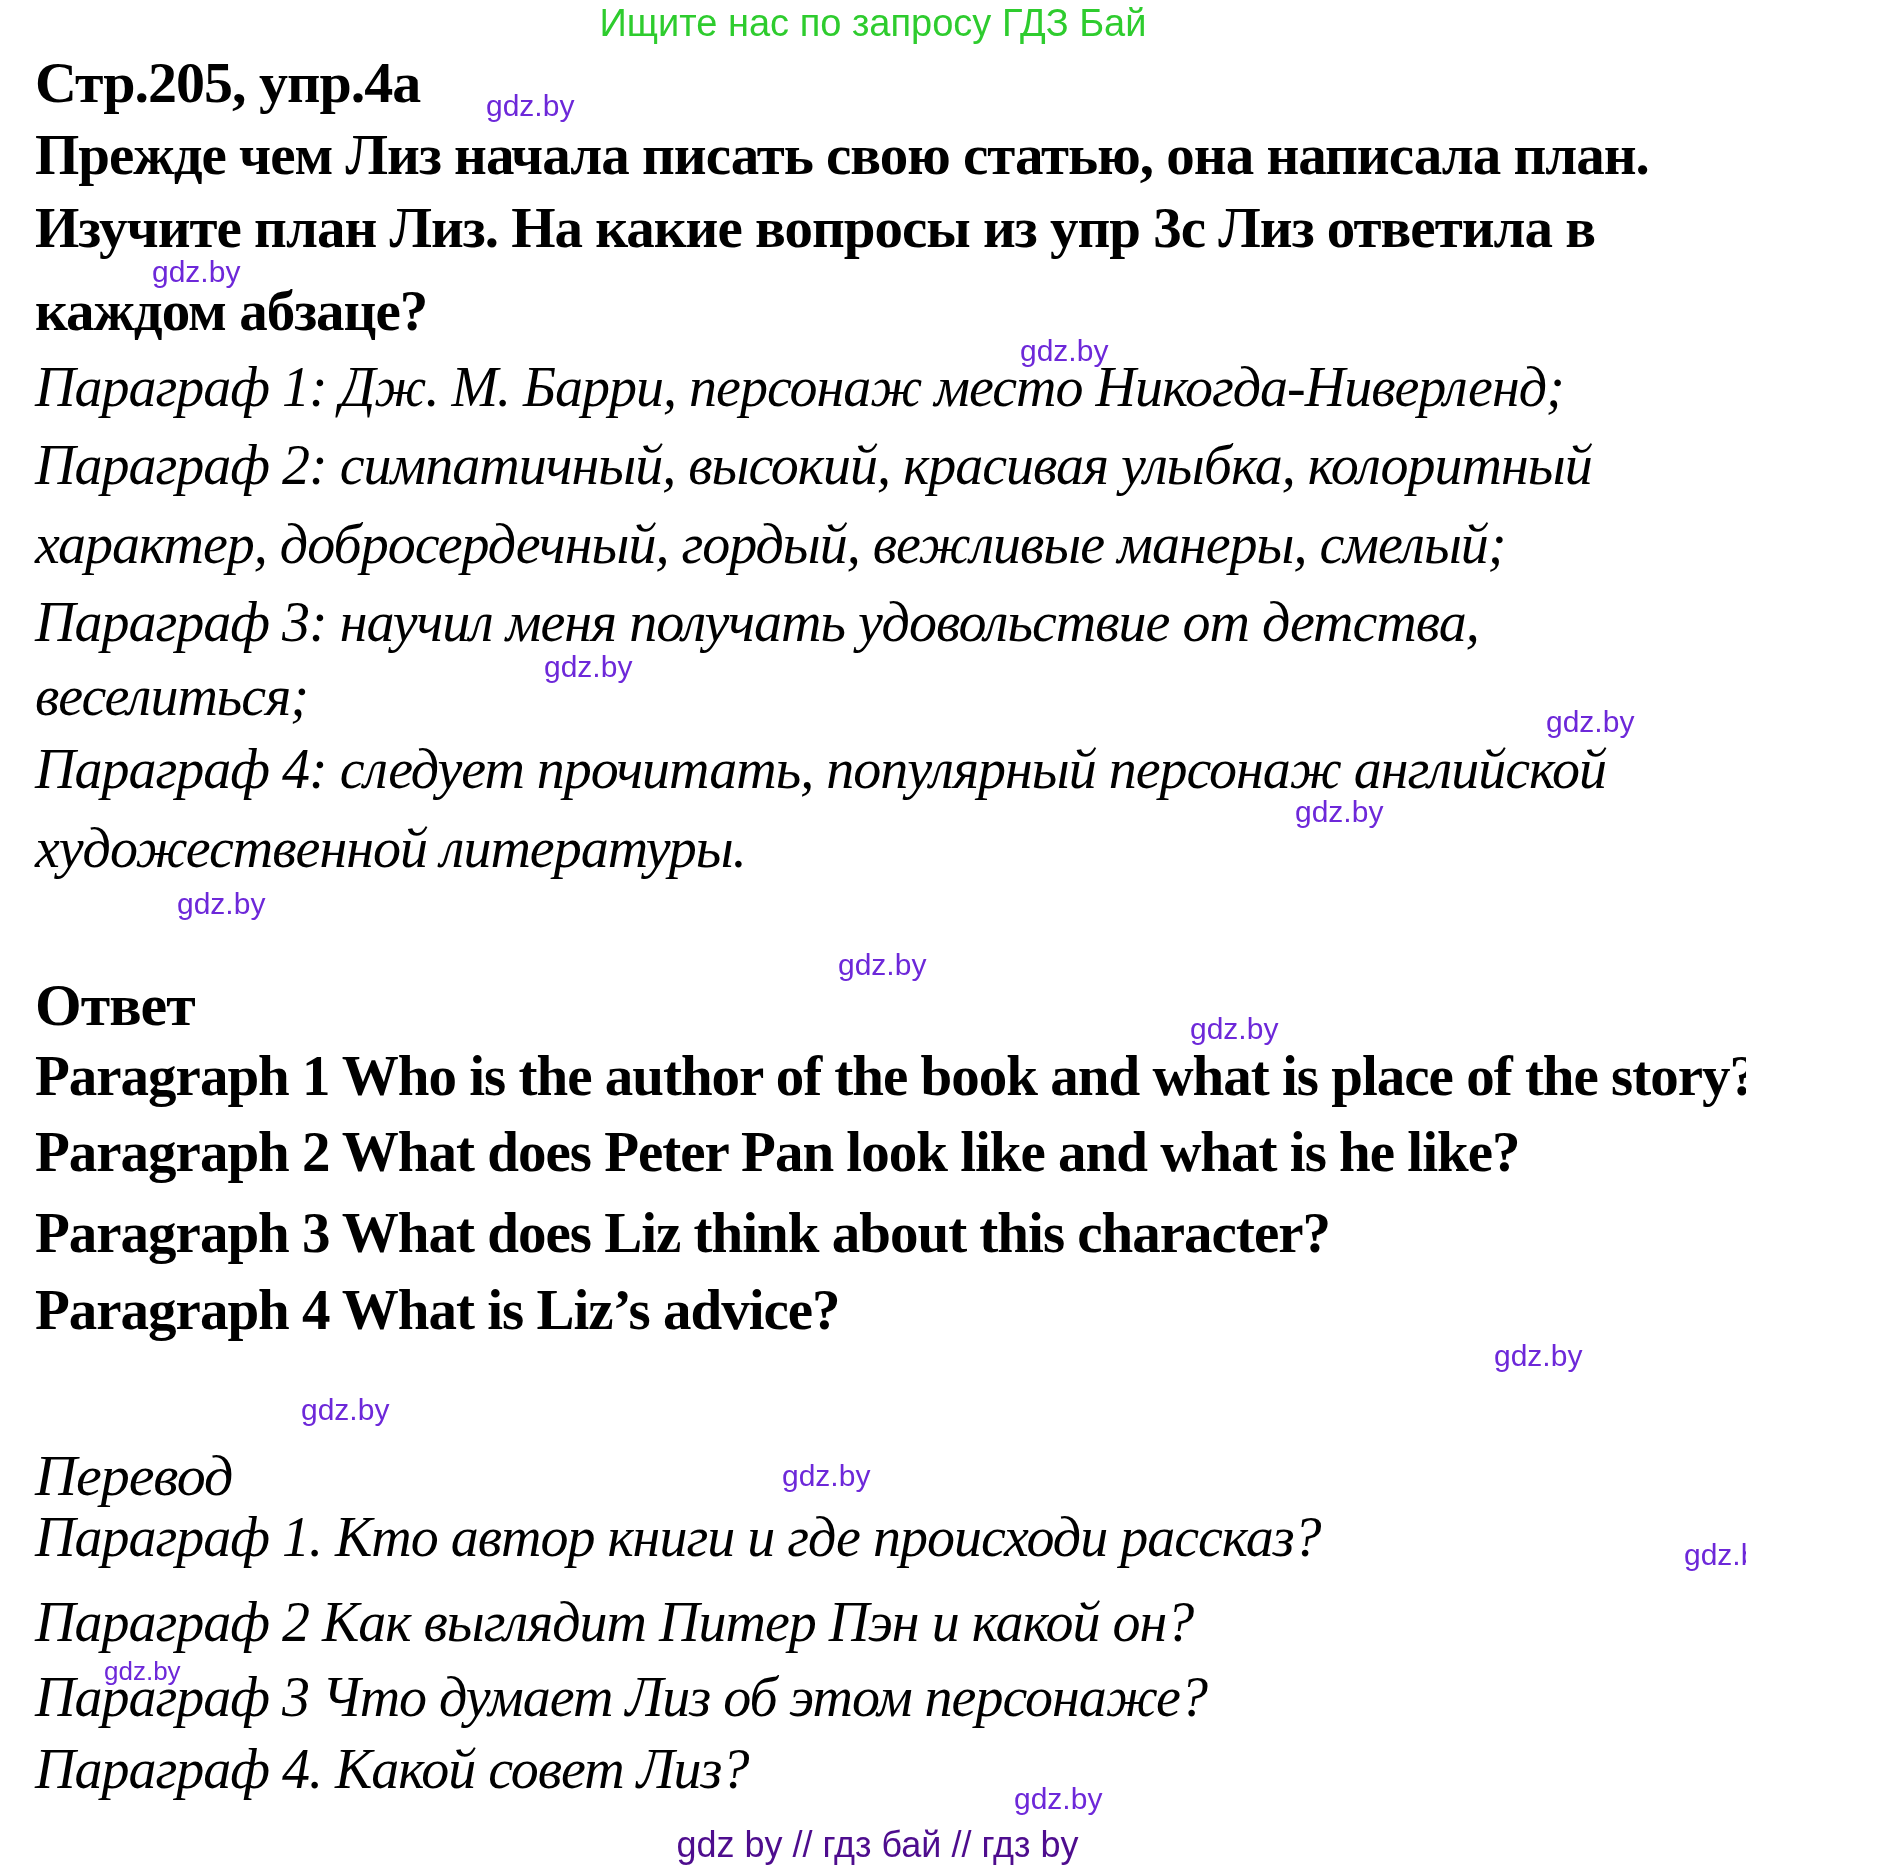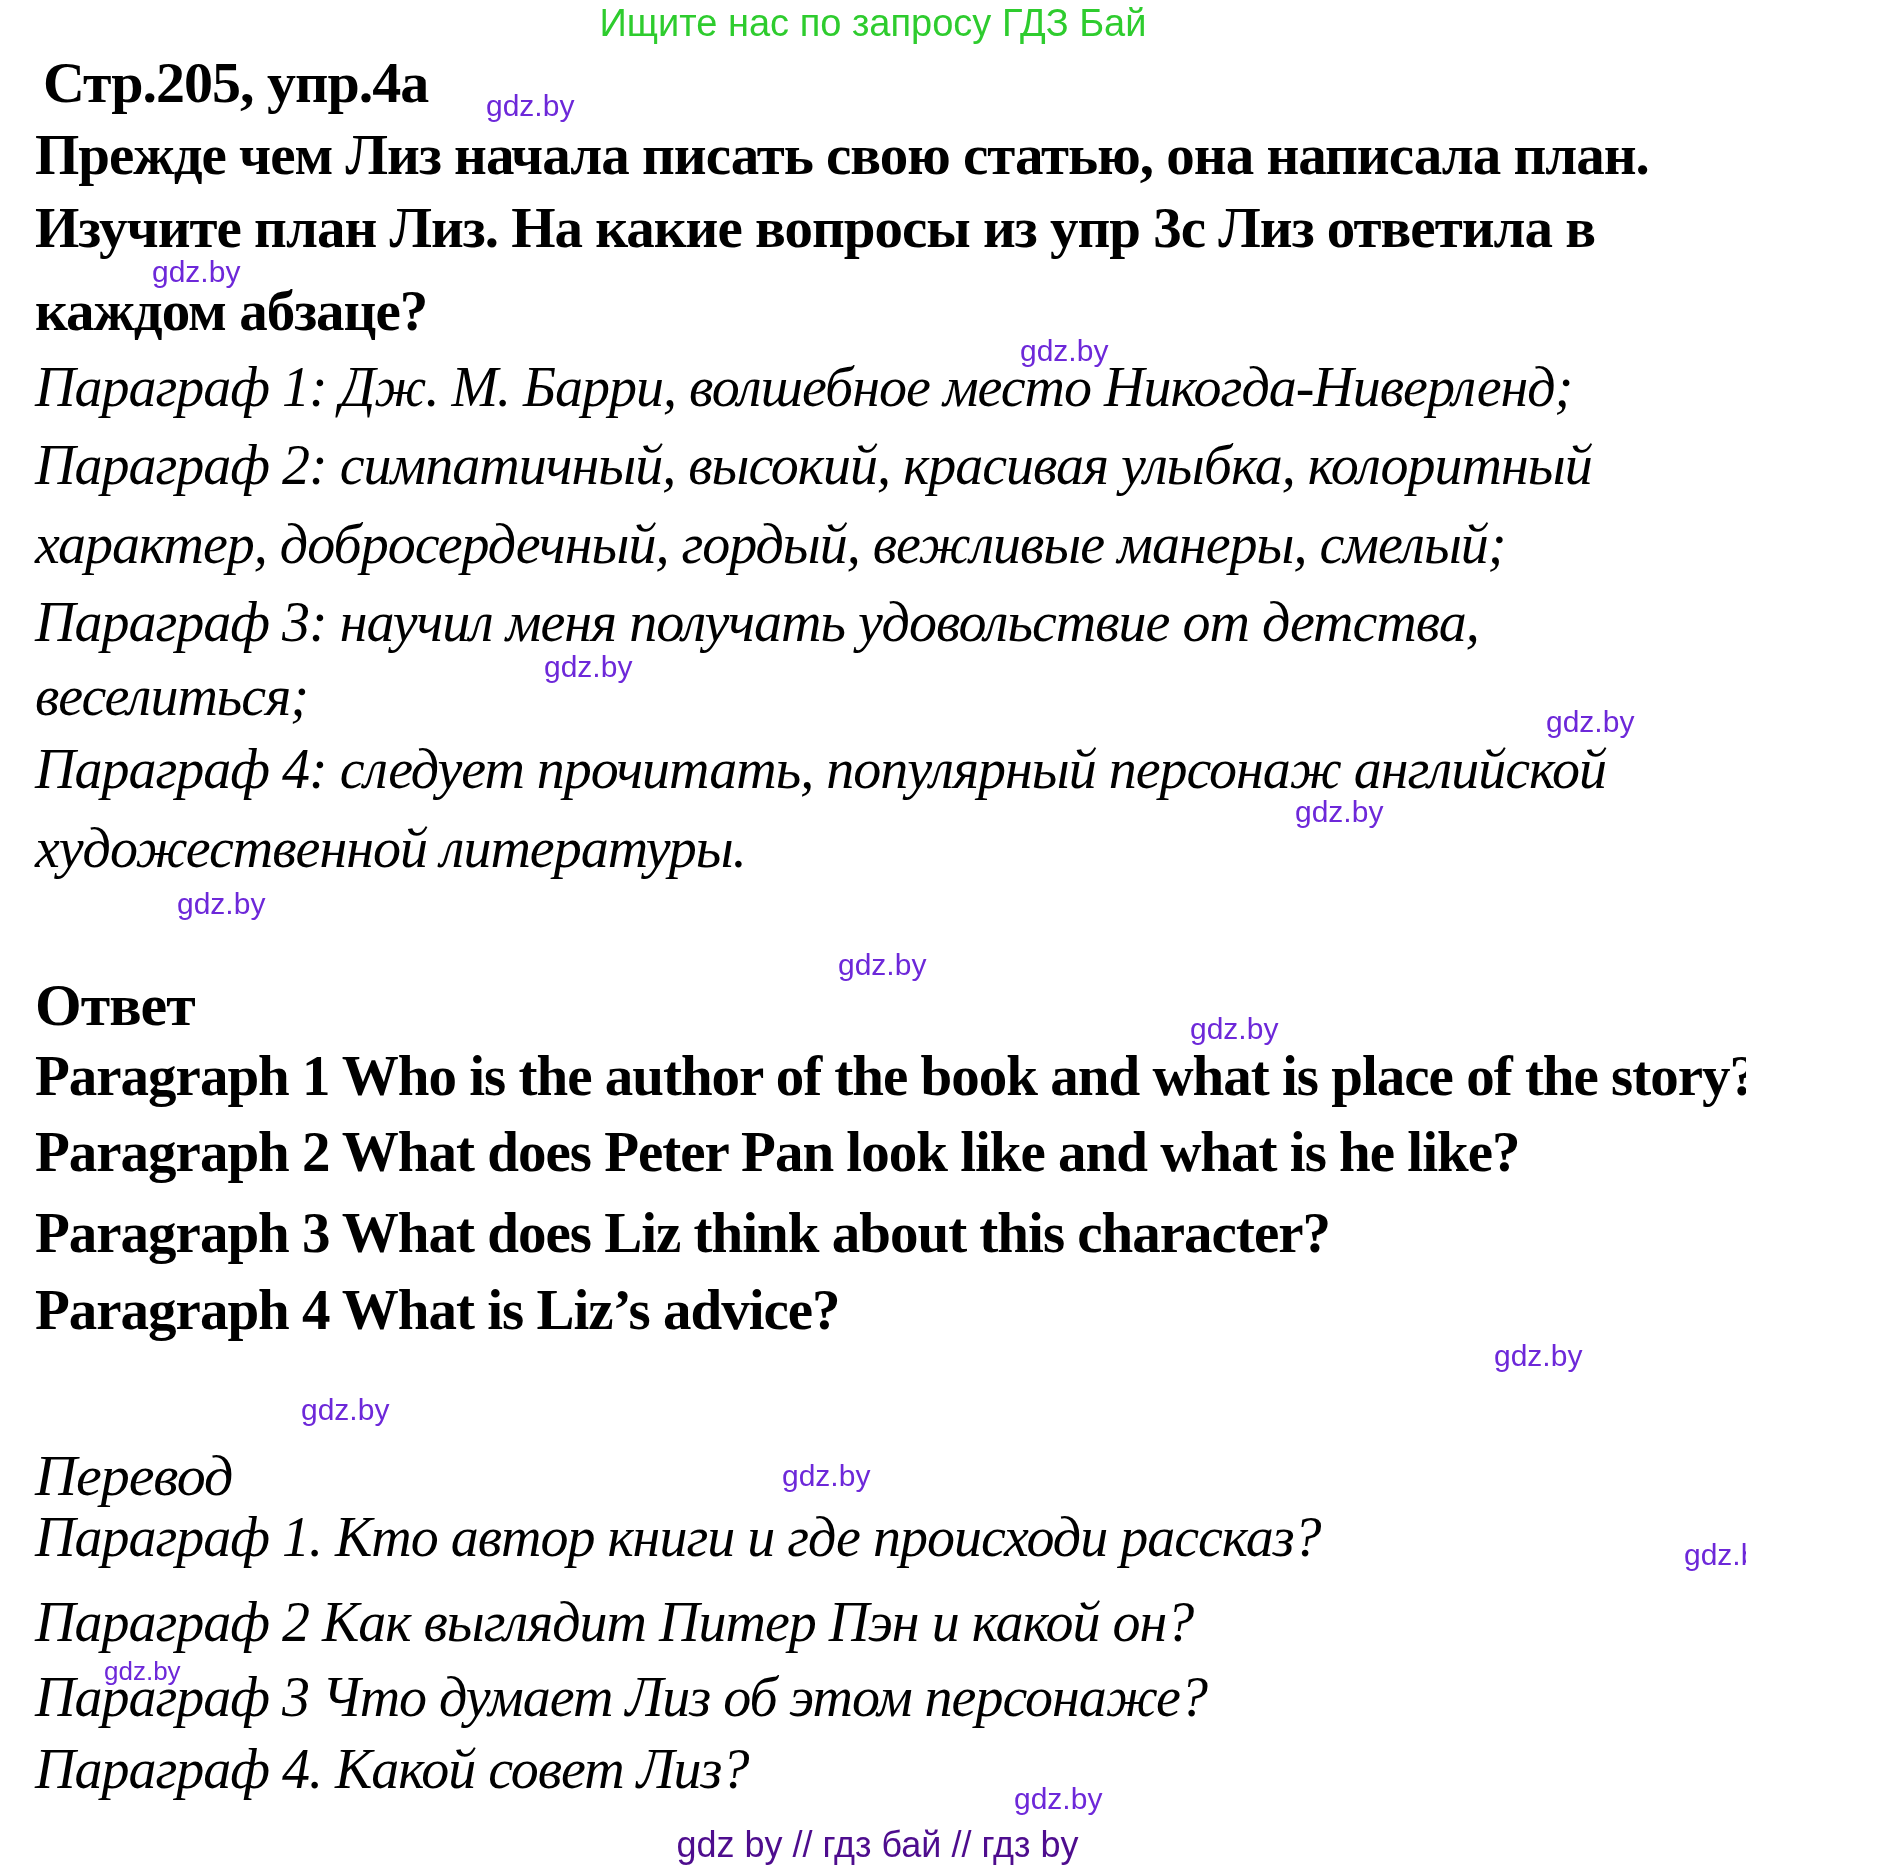--- a/index.html
+++ b/index.html
@@ -68,27 +68,27 @@
     letter-spacing: 0;
   }
 </style>
 </head>
 <body>
 
 <div class="page">
 
   <div class="promo" style="top:2px;">Ищите нас по запросу ГДЗ Бай</div>
 
-  <div class="line title" style="left:43px; top:54px;">Стр.205, упр.4а</div>
+  <div class="line title" style="left:35px; top:54px;">Стр.205, упр.4а</div>
 
   <div class="line bold-ru" style="left:35px; top:126px;">Прежде чем Лиз начала писать свою статью, она написала план.</div>
   <div class="line bold-ru" style="left:35px; top:199px;">Изучите план Лиз. На какие вопросы из упр 3с Лиз ответила в</div>
   <div class="line bold-ru" style="left:35px; top:282px;">каждом абзаце?</div>
 
-  <div class="line italic-ru" style="left:35px; top:359px;">Параграф 1: Дж. М. Барри, волшебное место Никогда-Ниверленд;</div>
+  <div class="line italic-ru" style="left:35px; top:359px;">Параграф 1: Дж. М. Барри, персонаж место Никогда-Ниверленд;</div>
   <div class="line italic-ru" style="left:35px; top:437px;">Параграф 2: симпатичный, высокий, красивая улыбка, колоритный</div>
   <div class="line italic-ru" style="left:35px; top:516px;">характер, добросердечный, гордый, вежливые манеры, смелый;</div>
   <div class="line italic-ru" style="left:35px; top:594px;">Параграф 3: научил меня получать удовольствие от детства,</div>
   <div class="line italic-ru" style="left:35px; top:668px;">веселиться;</div>
   <div class="line italic-ru" style="left:35px; top:741px;">Параграф 4: следует прочитать, популярный персонаж английской</div>
   <div class="line italic-ru" style="left:35px; top:820px;">художественной литературы.</div>
 
   <div class="line heading" style="left:35px; top:975px;">Ответ</div>
   <div class="line bold-en" style="left:35px; top:1047px;">Paragraph 1 Who is the author of the book and what is place of the story?</div>
   <div class="line bold-en" style="left:35px; top:1123px;">Paragraph 2 What does Peter Pan look like and what is he like?</div>

